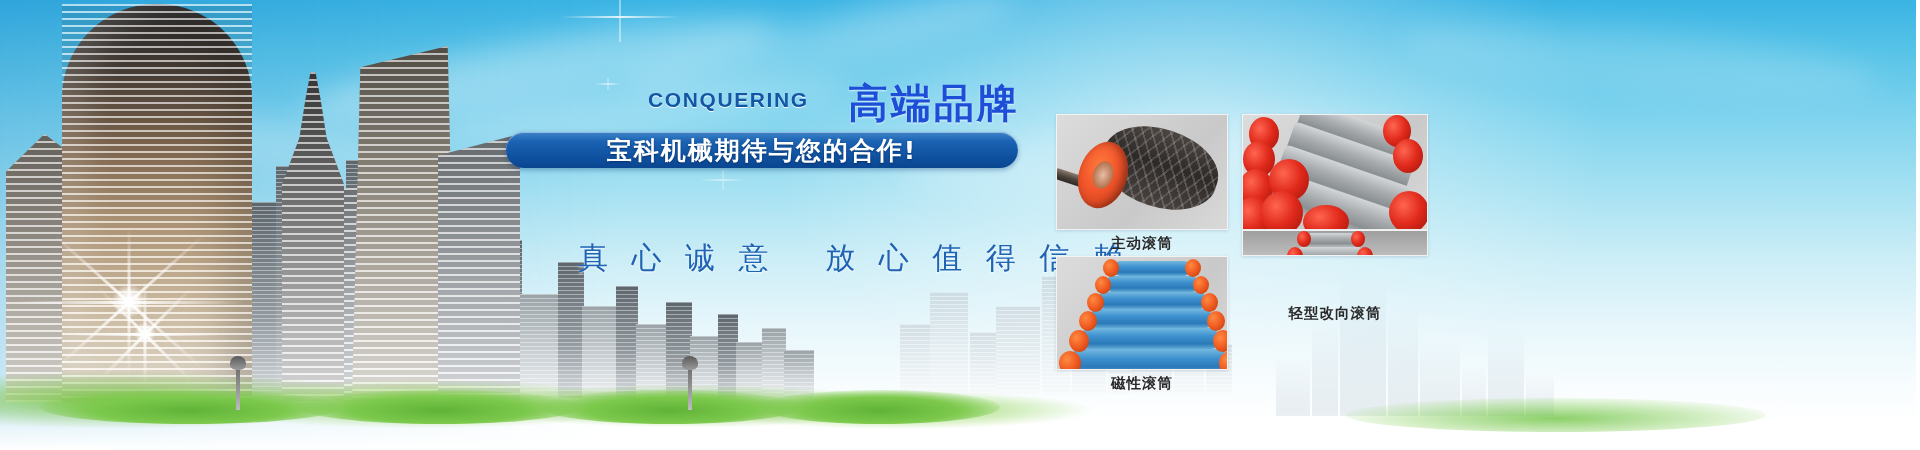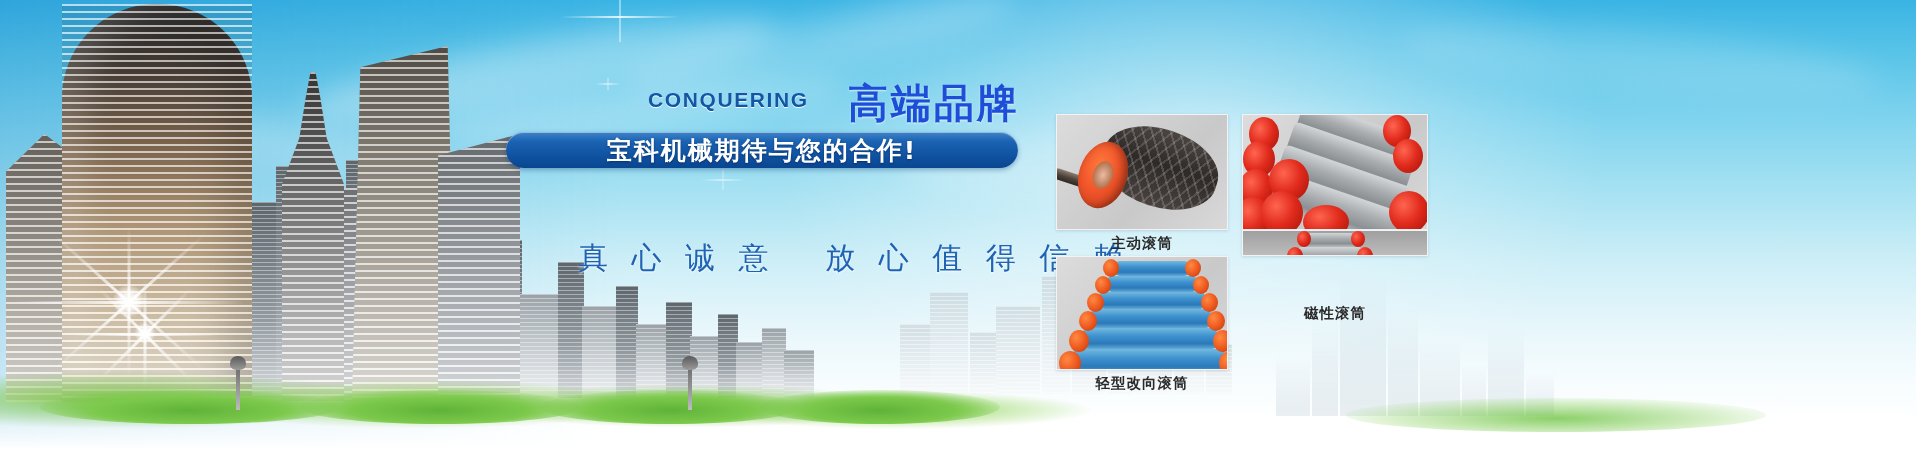--- a/index.html
+++ b/index.html
@@ -482,17 +482,17 @@
       <span class="hub orange" style="left:30px;  top:36px; width:17px; height:19px;"></span>
       <span class="hub orange" style="left:144px; top:36px; width:17px; height:19px;"></span>
       <span class="hub orange" style="left:22px;  top:54px; width:18px; height:20px;"></span>
       <span class="hub orange" style="left:150px; top:54px; width:18px; height:20px;"></span>
       <span class="hub orange" style="left:12px;  top:73px; width:20px; height:22px;"></span>
       <span class="hub orange" style="left:156px; top:73px; width:20px; height:22px;"></span>
       <span class="hub orange" style="left:2px;   top:94px; width:22px; height:24px;"></span>
       <span class="hub orange" style="left:162px; top:94px; width:22px; height:24px;"></span>
     </div>
 
+    <div class="cap">轻型改向滚筒</div>
     <div class="cap">磁性滚筒</div>
-    <div class="cap">轻型改向滚筒</div>
 
   </div>
 </div>
 
 </body></html>

